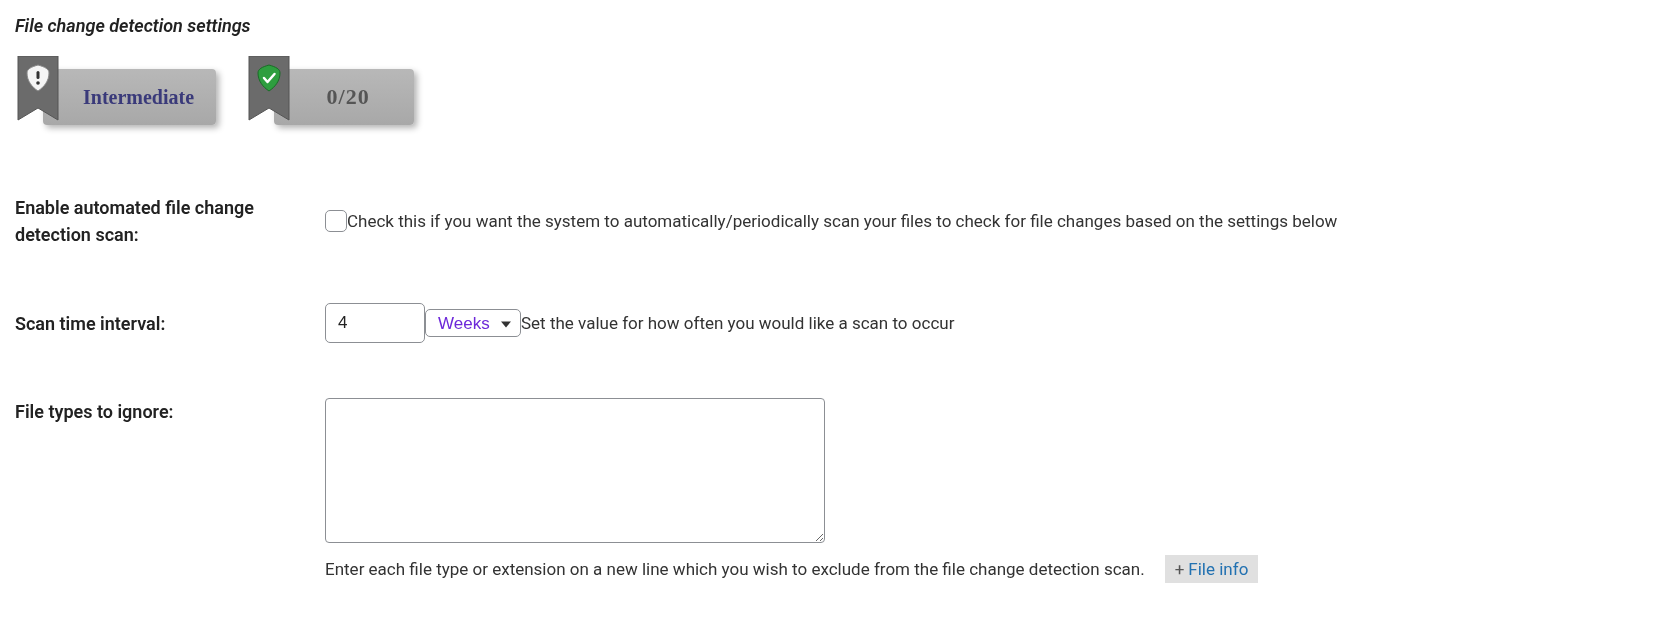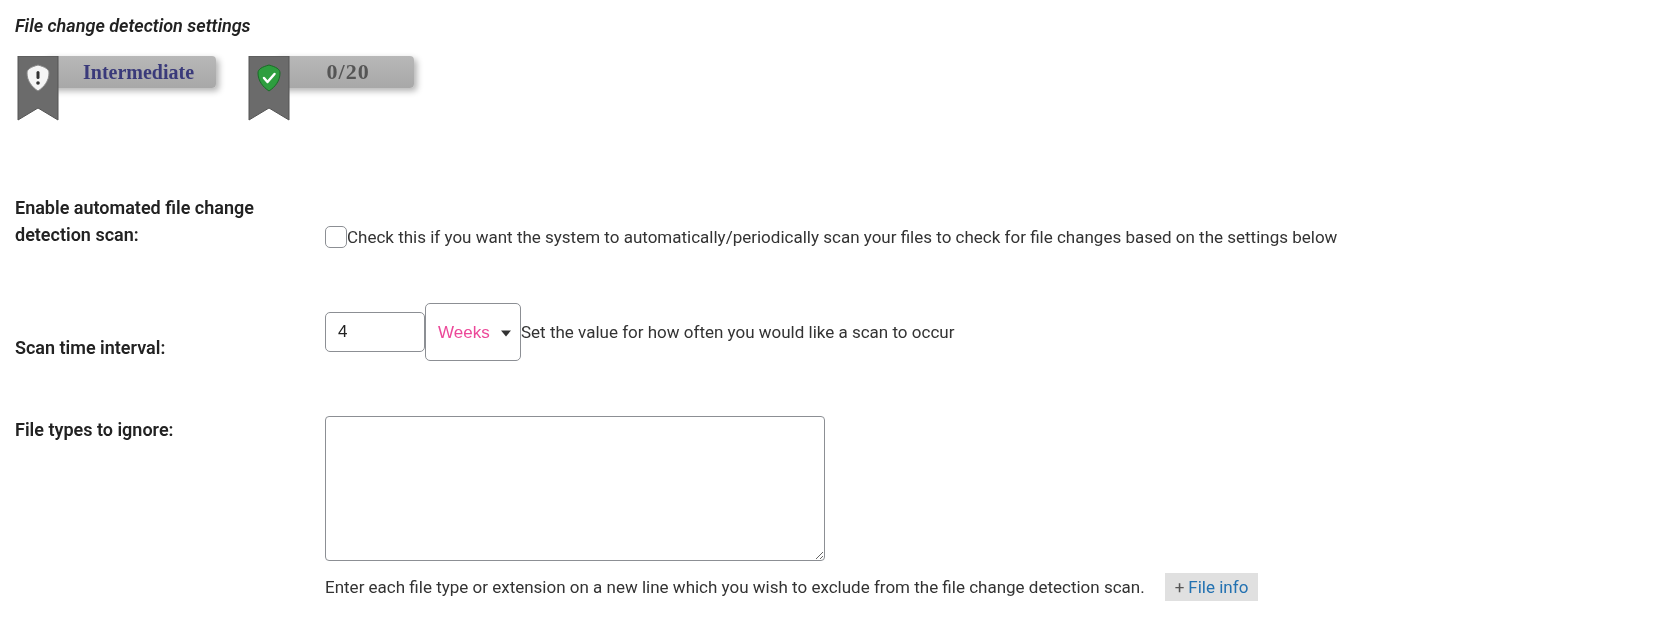--- a/index.html
+++ b/index.html
@@ -30,23 +30,23 @@
     align-items: flex-start;
   }
   .ribbon {
     width: 46px;
     height: 78px;
     position: relative;
     z-index: 2;
   }
   .ribbon svg { display: block; }
   .badge-box {
-    height: 32px;
+    height: 56px;
     margin-left: -18px;
-    margin-top: 0;
+    margin-top: 13px;
     background: linear-gradient(to bottom, #b8b8b8, #a8a8a8);
     border-radius: 4px;
     box-shadow: 3px 3px 6px rgba(0,0,0,0.3);
     display: flex;
     align-items: center;
     padding-left: 40px;
     padding-right: 22px;
     position: relative;
     z-index: 1;
   }
@@ -58,21 +58,21 @@
   }
   .badge-count {
     font-weight: 700;
     font-size: 22px;
     color: #555;
     font-family: Georgia, "Times New Roman", serif;
     letter-spacing: 1px;
   }
   .form-row {
     display: flex;
-    align-items: flex-end;
+    align-items: center;
     margin-bottom: 55px;
   }
   .form-row.tight { margin-bottom: 12px; }
   .form-label {
     width: 310px;
     min-width: 310px;
     font-weight: 600;
     font-size: 18px;
     color: #222;
     padding-right: 20px;
@@ -102,26 +102,26 @@
   .num-input {
     width: 100px;
     height: 40px;
     border: 1px solid #8c8f94;
     border-radius: 5px;
     padding: 0 12px;
     font-size: 17px;
     color: #222;
   }
   .select {
-    height: 58px;
+    height: 28px;
     border: 1px solid #8c8f94;
     border-radius: 5px;
     padding: 0 30px 0 12px;
     font-size: 17px;
-    color: #ec4899;
+    color: #6d28d9;
     background: #fff;
     appearance: none;
     position: relative;
   }
   .select-wrap {
     position: relative;
     display: inline-block;
   }
   .select-wrap::after {
     content: "";

